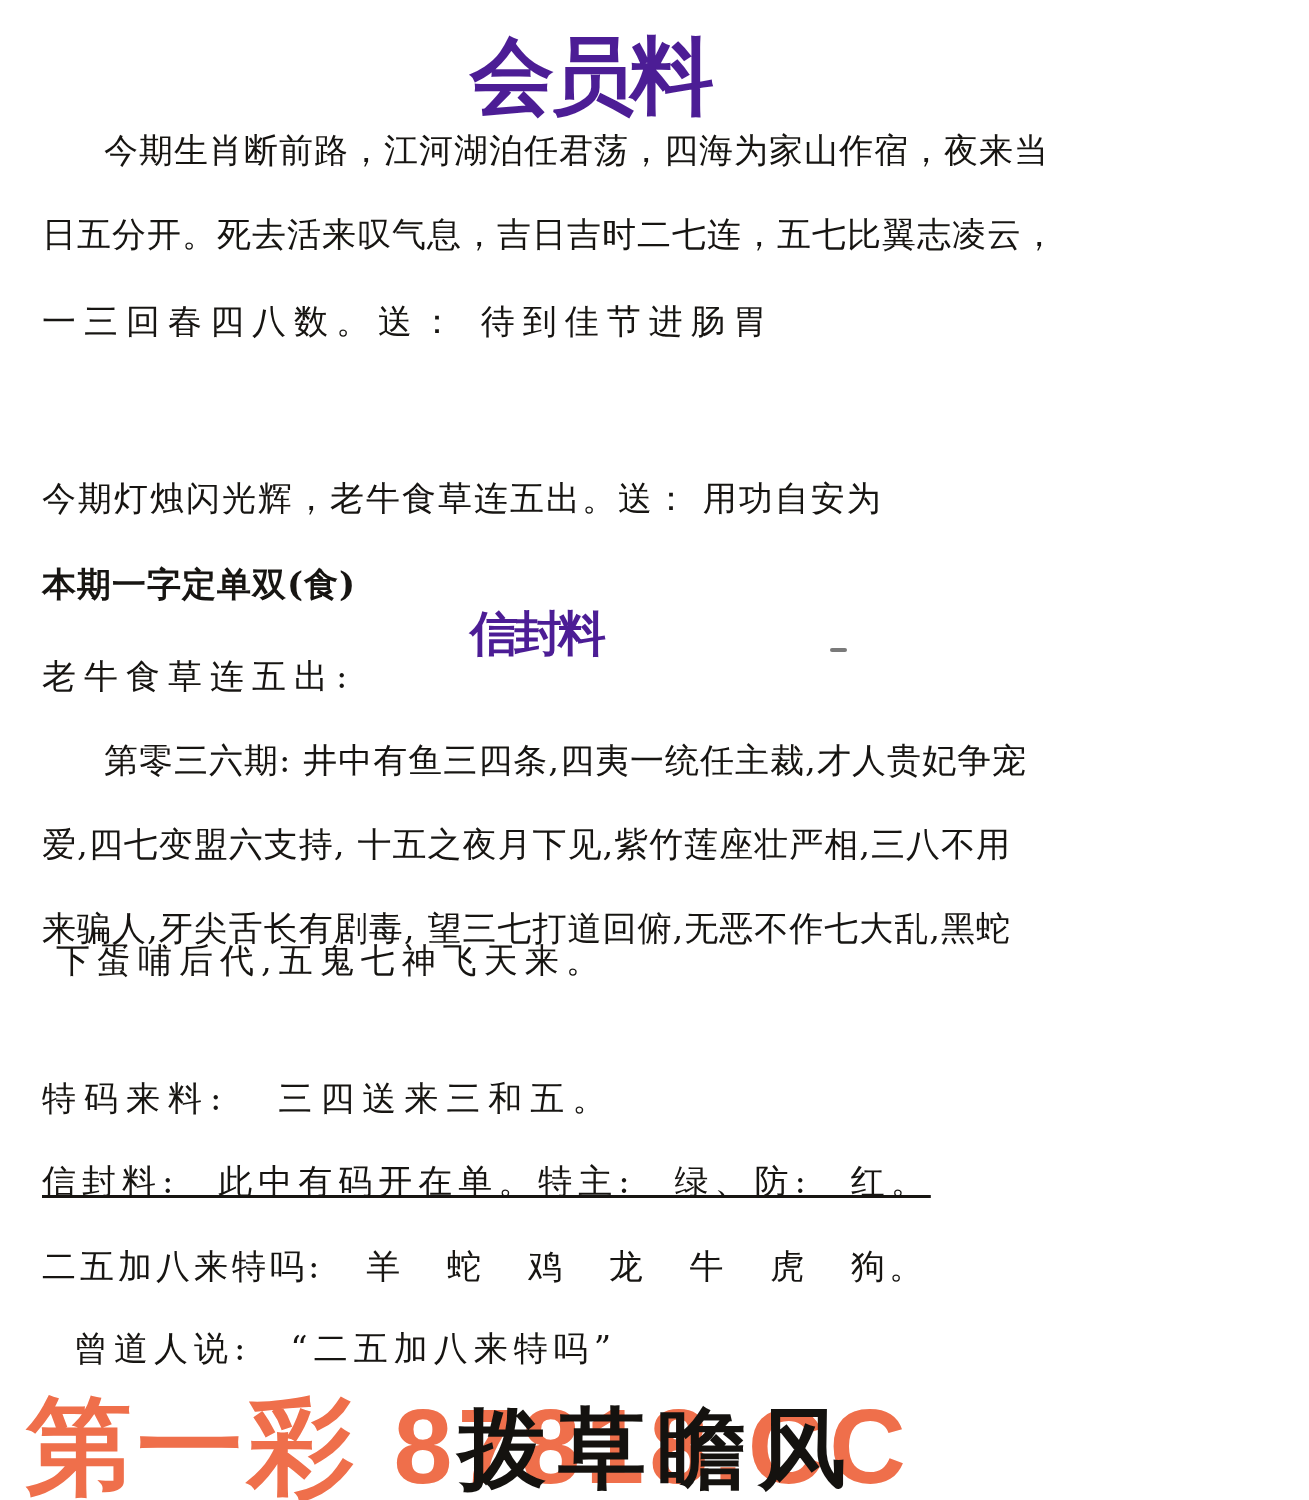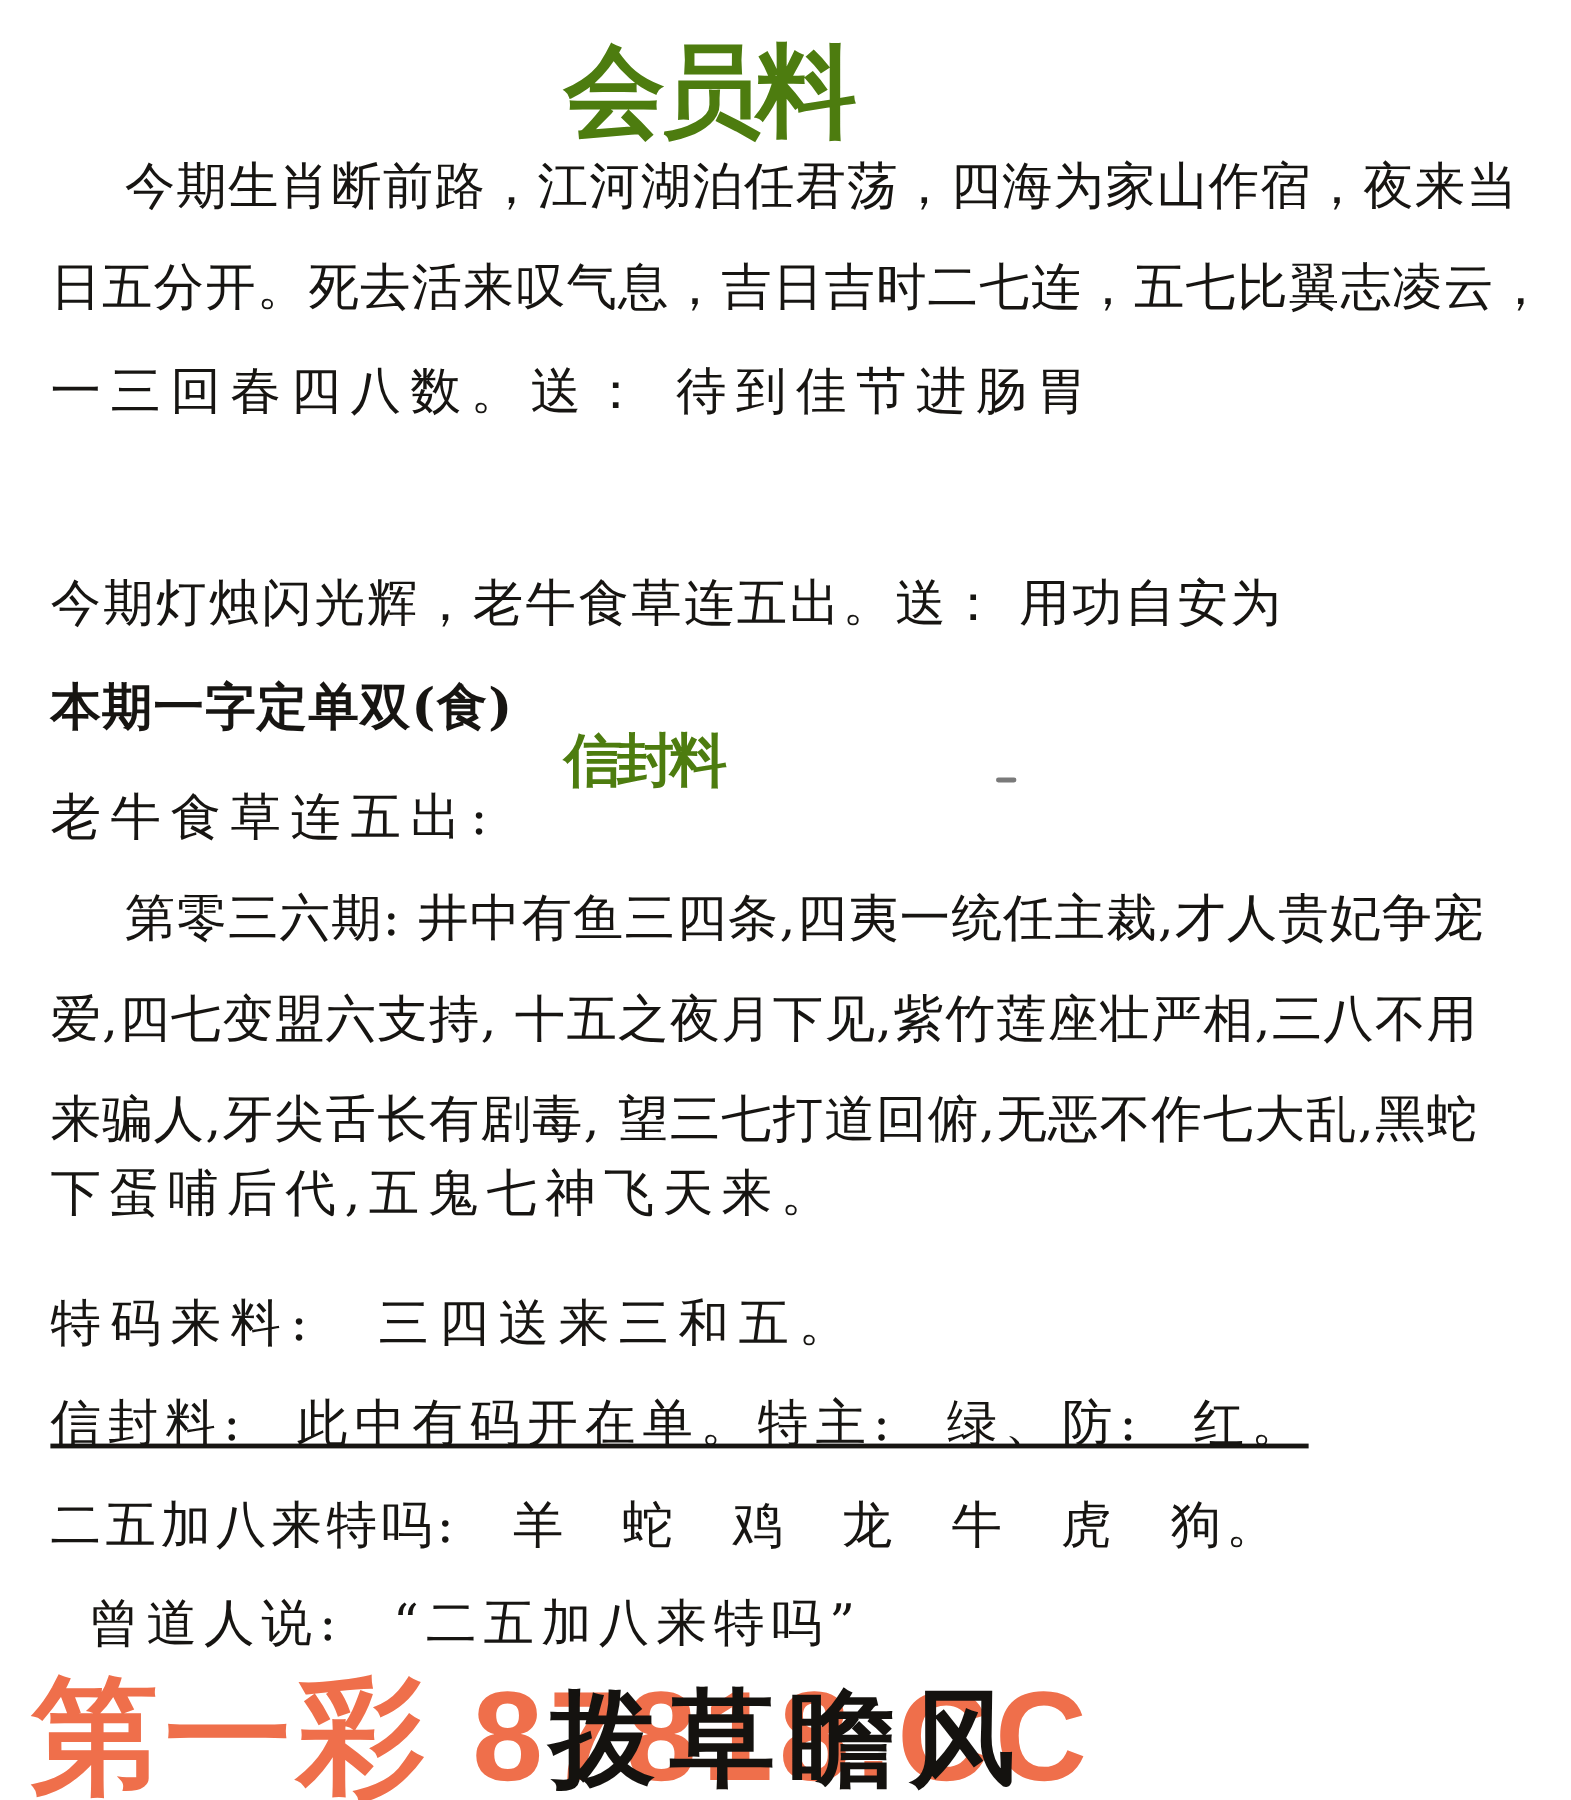--- a/index.html
+++ b/index.html
@@ -7,30 +7,30 @@
     position:relative;
     width:1309px;height:1500px;
     background:#ffffff;
     overflow:hidden;
     font-family:"DejaVu Serif","Liberation Serif",serif;
     color:#171512;
   }
   .line{
     position:absolute;
     left:42px;
-    font-size:42px;
+    font-size:34px;
     letter-spacing:1px;
     white-space:pre;
     line-height:1.1;
   }
   .big-title{
     position:absolute;
     font-weight:bold;
     white-space:pre;
-    color:#4d7c0f;
+    color:#4c1d95;
   }
   .t1{top:20px;left:470px;font-size:84px;letter-spacing:-4px;}
   .t2{top:602px;left:470px;font-size:48px;letter-spacing:-4px;}
   .side-mark{
     position:absolute;
     top:648px;left:830px;
     width:17px;height:4px;
     background:#7a7a7a;
     border-radius:2px;
   }
@@ -69,21 +69,21 @@
   <div class="line" style="top:566px;font-weight:bold;">本期一字定单双(食)</div>
 
   <div class="big-title t2">信封料</div>
   <div class="side-mark"></div>
 
   <div class="line" style="top:658px;letter-spacing:8px;">老牛食草连五出:</div>
 
   <div class="line" style="top:742px;left:104px;">第零三六期: 井中有鱼三四条,四夷一统任主裁,才人贵妃争宠</div>
   <div class="line" style="top:910px;">来骗人,牙尖舌长有剧毒, 望三七打道回俯,无恶不作七大乱,黑蛇</div>
   <div class="line" style="top:826px;">爱,四七变盟六支持, 十五之夜月下见,紫竹莲座壮严相,三八不用</div>
-  <div class="line" style="top:971px;letter-spacing:7px;">下蛋哺后代,五鬼七神飞天来。</div>
+  <div class="line" style="top:942px;letter-spacing:7px;margin-left:14px;">下蛋哺后代,五鬼七神飞天来。</div>
 
   <div class="line" style="top:1080px;letter-spacing:8px;word-spacing:30px;">特码来料: 三四送来三和五。</div>
   <div class="line" style="top:1163px;letter-spacing:6px;word-spacing:22px;text-decoration:underline;">信封料: 此中有码开在单。特主: 绿、防: 红。</div>
   <div class="line" style="top:1248px;letter-spacing:4px;word-spacing:28px;">二五加八来特吗: 羊 蛇 鸡 龙 牛 虎 狗。</div>
   <div class="line" style="top:1330px;letter-spacing:6px;word-spacing:22px;margin-left:32px;">曾道人说: “二五加八来特吗”</div>
 
   <div class="wm-red" style="color: rgb(239, 111, 75);">第一彩 87818.CC</div>
   <div class="wm-stamp">拨草瞻风</div>
 
 </div>

